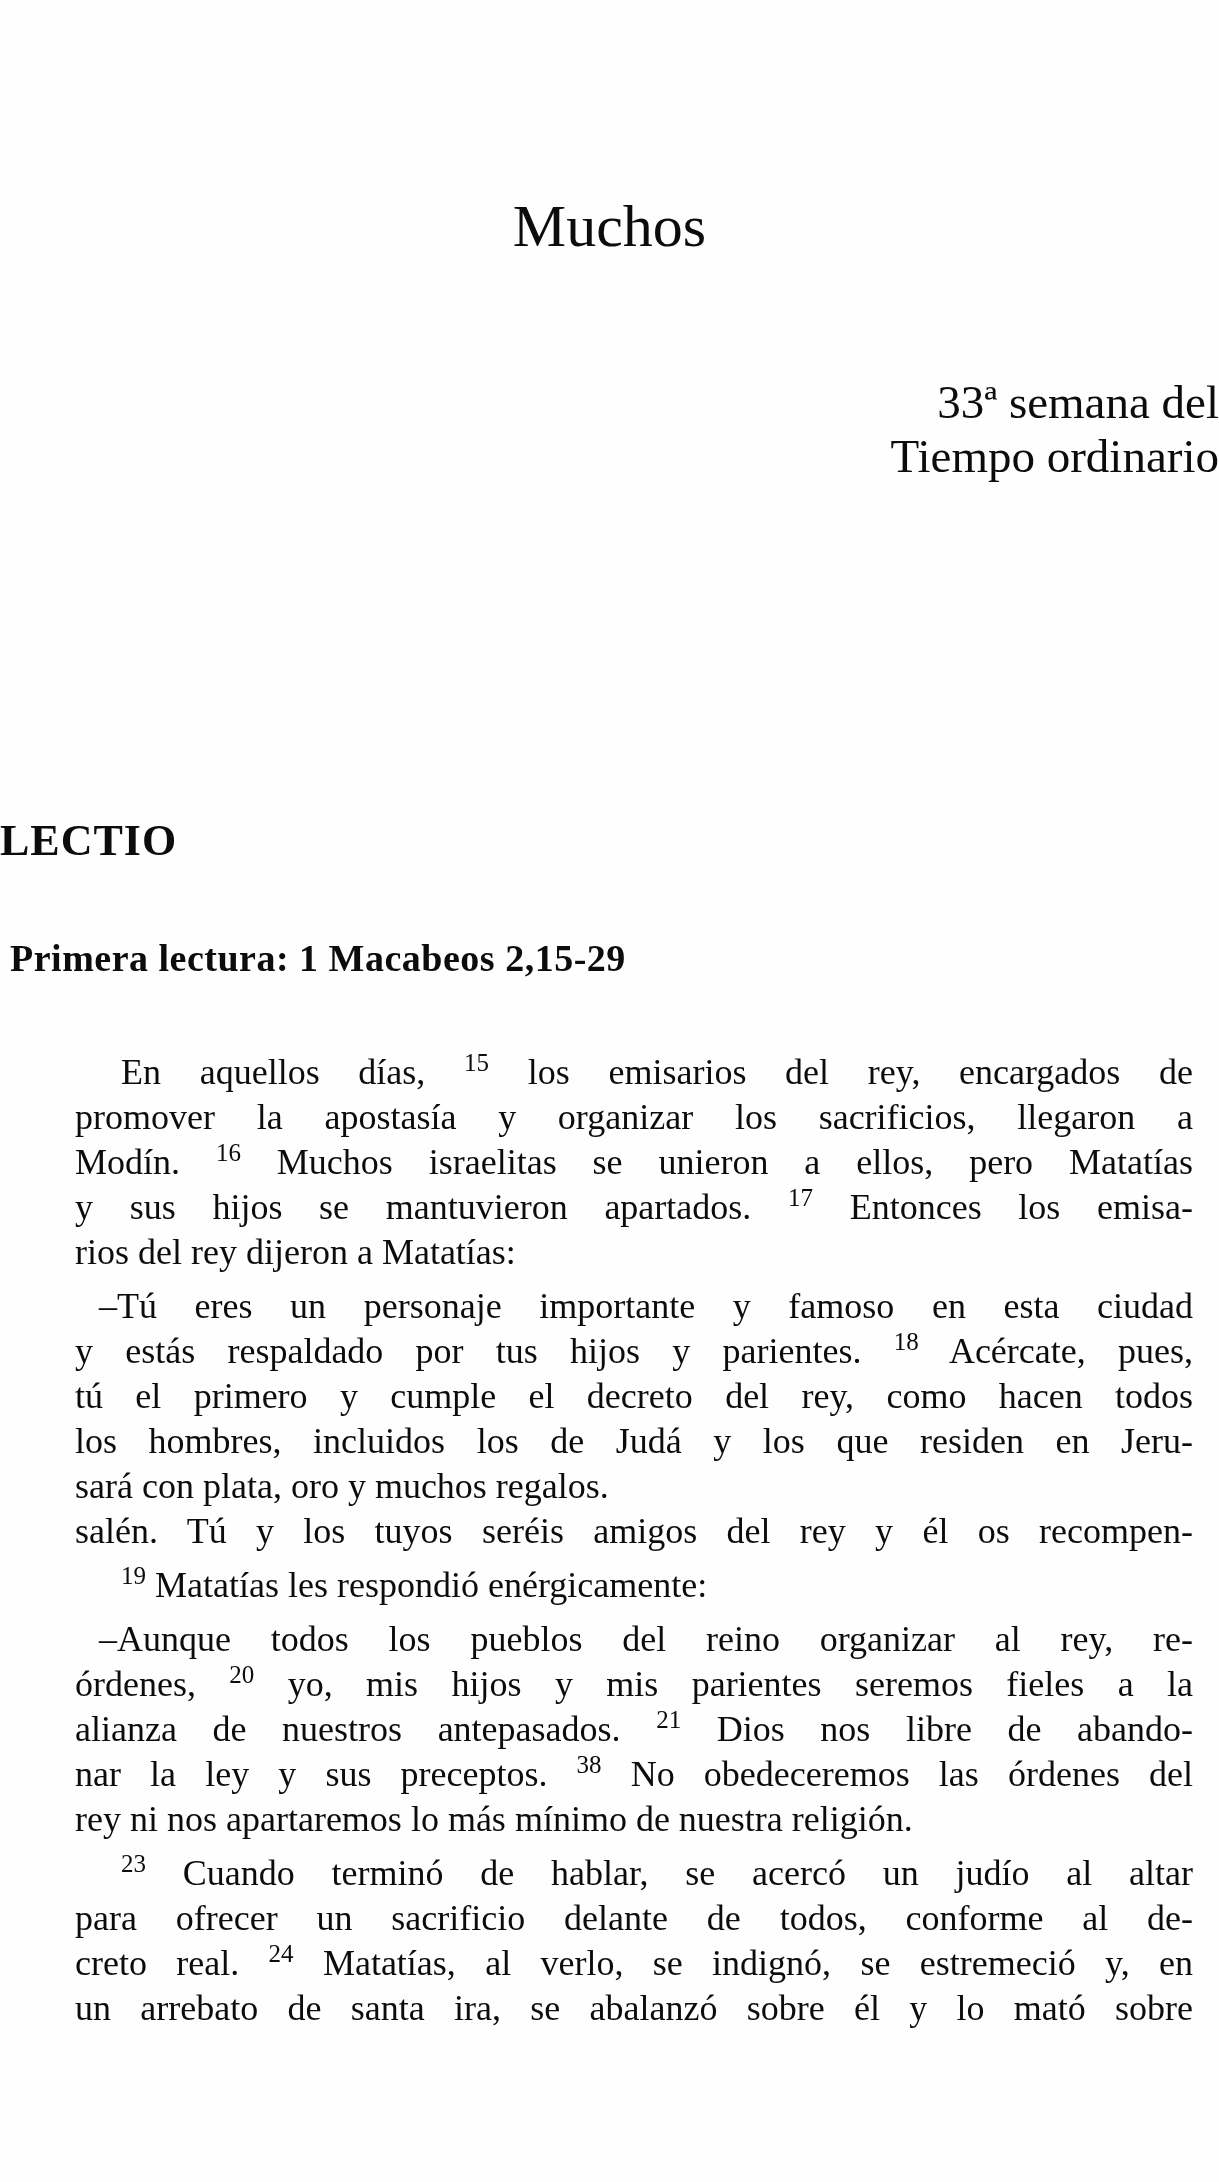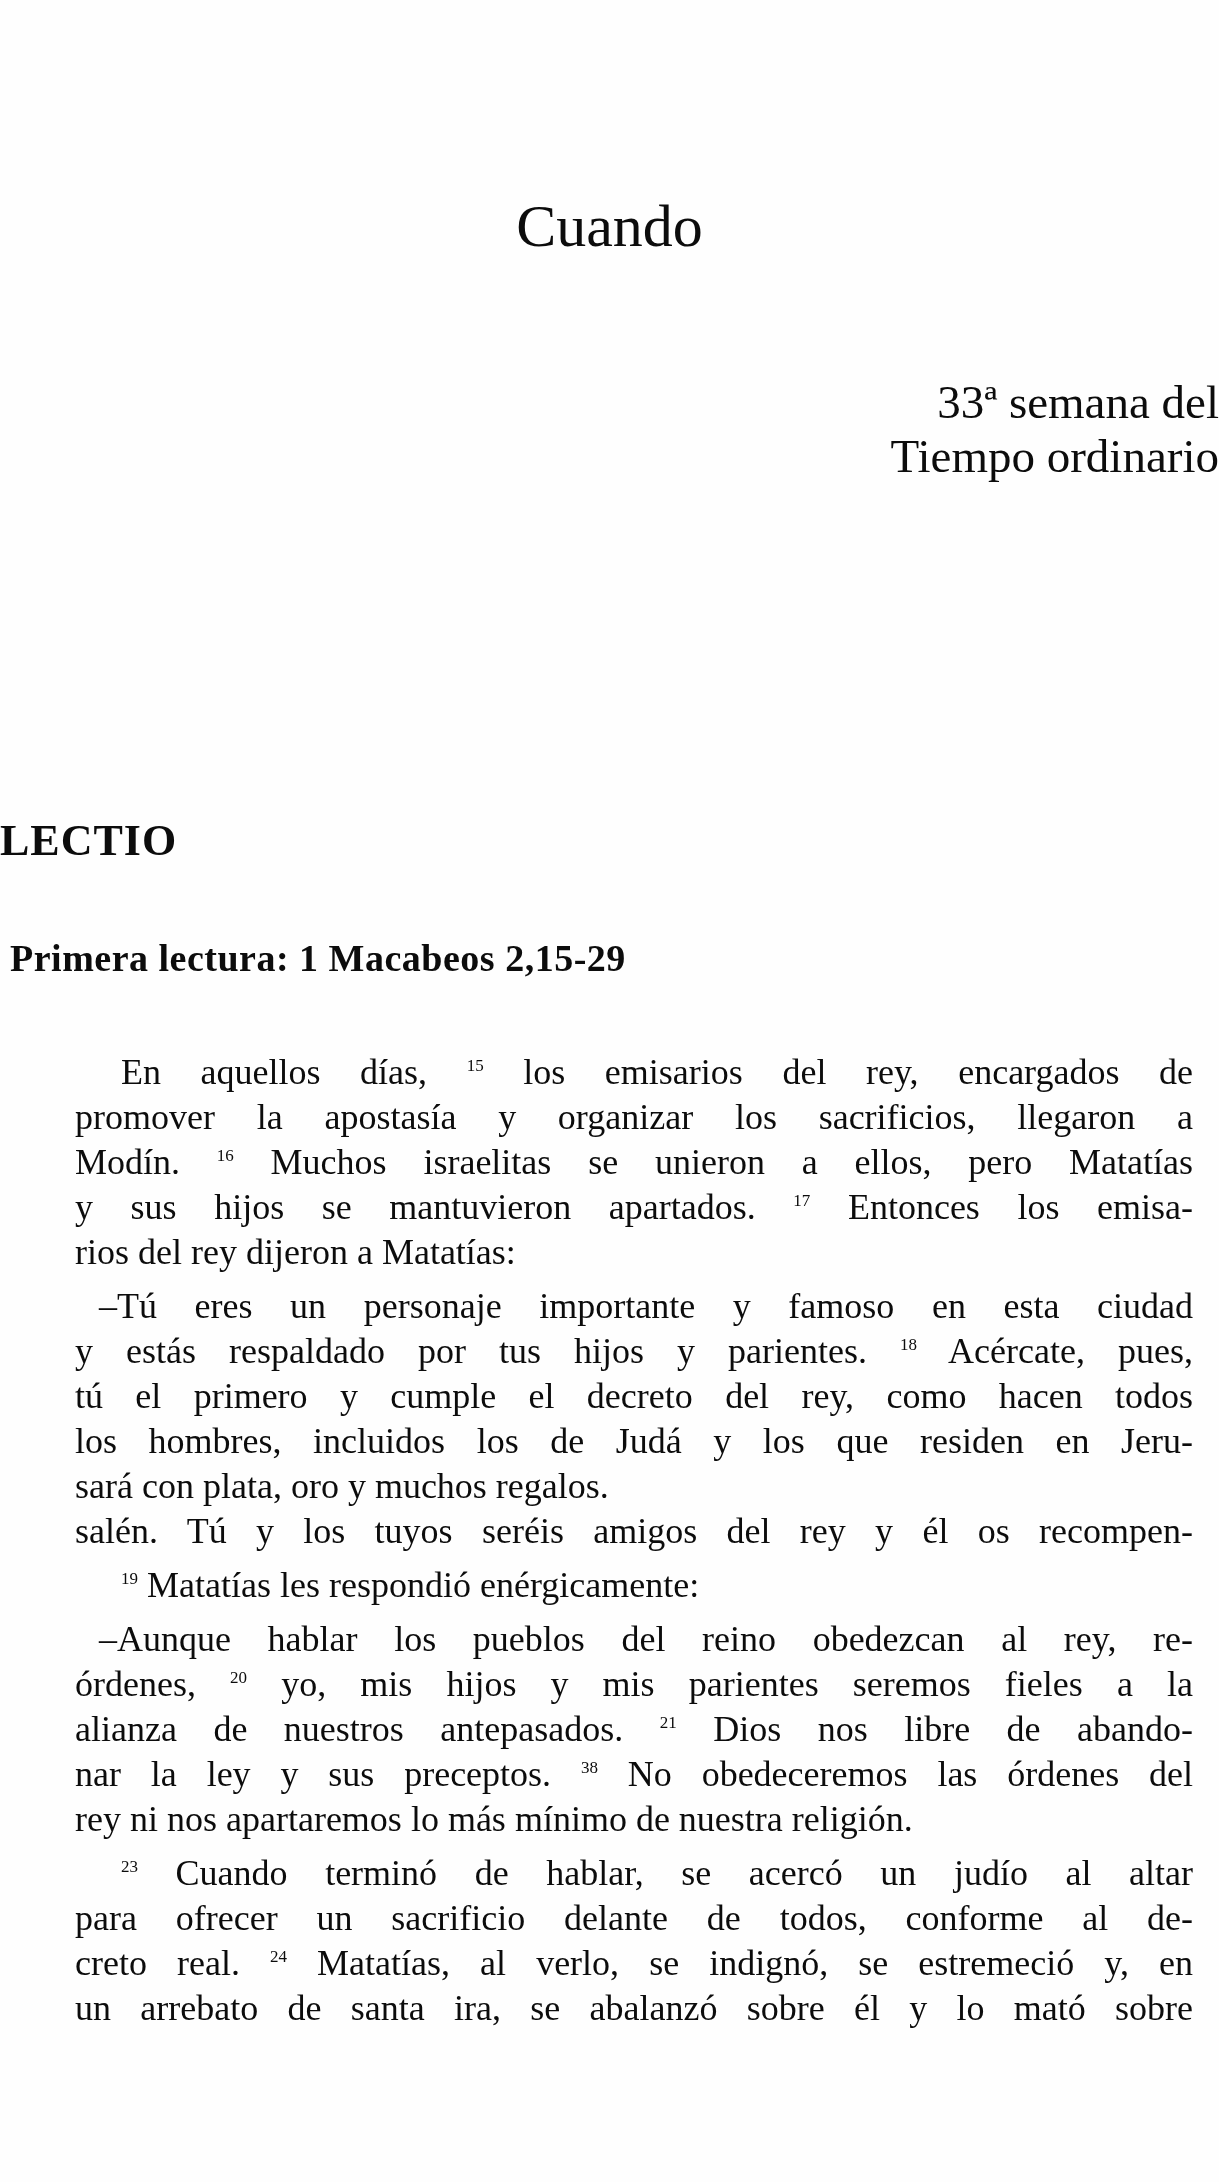--- a/index.html
+++ b/index.html
@@ -50,30 +50,30 @@
     font-size: 36px;
     line-height: 45px;
     text-align: justify;
     text-align-last: justify;
     white-space: normal;
   }
   .line.endline { text-align-last: left; }
   .para.indent > .line.first { text-indent: 46px; }
   .para.dash  > .line.first { text-indent: 24px; }
   .line sup {
-    font-size: 17px;
+    font-size: 25px;
     line-height: 0;
     vertical-align: 13px;
   }
 </style>
 </head>
 <body>
 
 <div class="page">
-  <h1 class="day-title">Cuando</h1>
+  <h1 class="day-title">Muchos</h1>
 
   <div class="week-subtitle">
     <div>33ª semana del</div>
     <div>Tiempo ordinario</div>
   </div>
 
   <div class="lectio-heading">LECTIO</div>
 
   <main>
     <h2 class="reading-heading">Primera lectura: 1 Macabeos 2,15-29</h2>
@@ -91,21 +91,21 @@
           <div class="line">y estás respaldado por tus hijos y parientes. <sup>18</sup> Acércate, pues,</div>
           <div class="line">tú el primero y cumple el decreto del rey, como hacen todos</div>
           <div class="line">los hombres, incluidos los de Judá y los que residen en Jeru-</div>
           <div class="line endline">sará con plata, oro y muchos regalos.</div>
           <div class="line">salén. Tú y los tuyos seréis amigos del rey y él os recompen-</div>
         </div>
         <div class="para indent">
           <div class="line first endline"><sup>19</sup> Matatías les respondió enérgicamente:</div>
         </div>
         <div class="para dash">
-          <div class="line first">–Aunque hablar los pueblos del reino obedezcan al rey, re-</div>
+          <div class="line first">–Aunque todos los pueblos del reino organizar al rey, re-</div>
           <div class="line">órdenes, <sup>20</sup> yo, mis hijos y mis parientes seremos fieles a la</div>
           <div class="line">alianza de nuestros antepasados. <sup>21</sup> Dios nos libre de abando-</div>
           <div class="line">nar la ley y sus preceptos. <sup>38</sup> No obedeceremos las órdenes del</div>
           <div class="line endline">rey ni nos apartaremos lo más mínimo de nuestra religión.</div>
         </div>
         <div class="para indent">
           <div class="line first"><sup>23</sup> Cuando terminó de hablar, se acercó un judío al altar</div>
           <div class="line">para ofrecer un sacrificio delante de todos, conforme al de-</div>
           <div class="line">creto real. <sup>24</sup> Matatías, al verlo, se indignó, se estremeció y, en</div>
           <div class="line">un arrebato de santa ira, se abalanzó sobre él y lo mató sobre</div>

